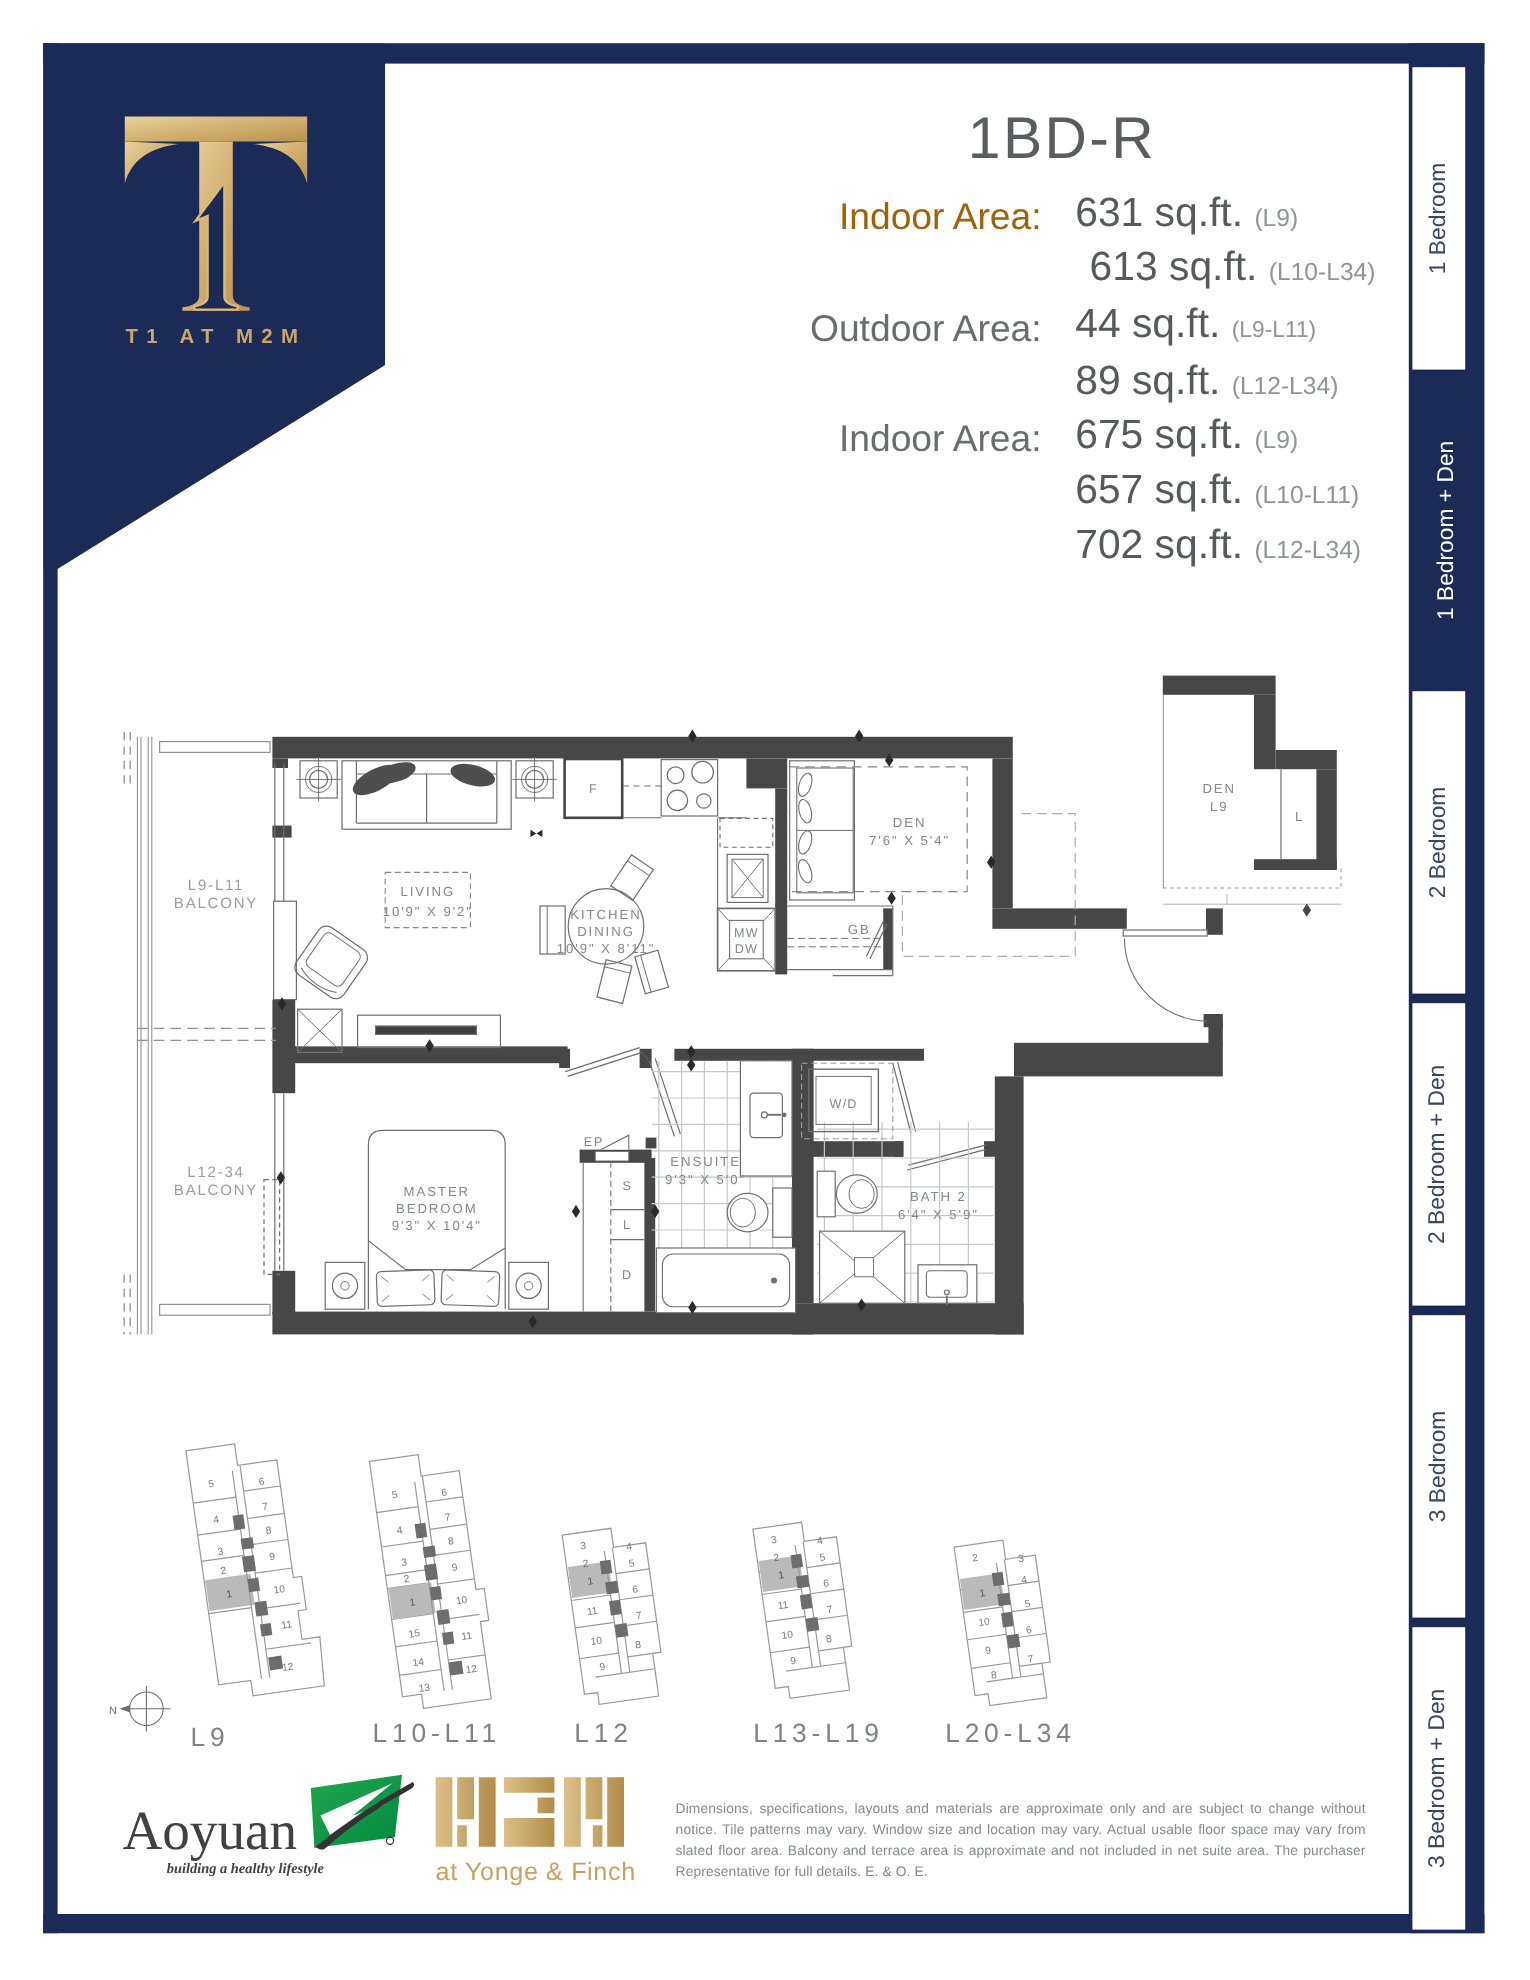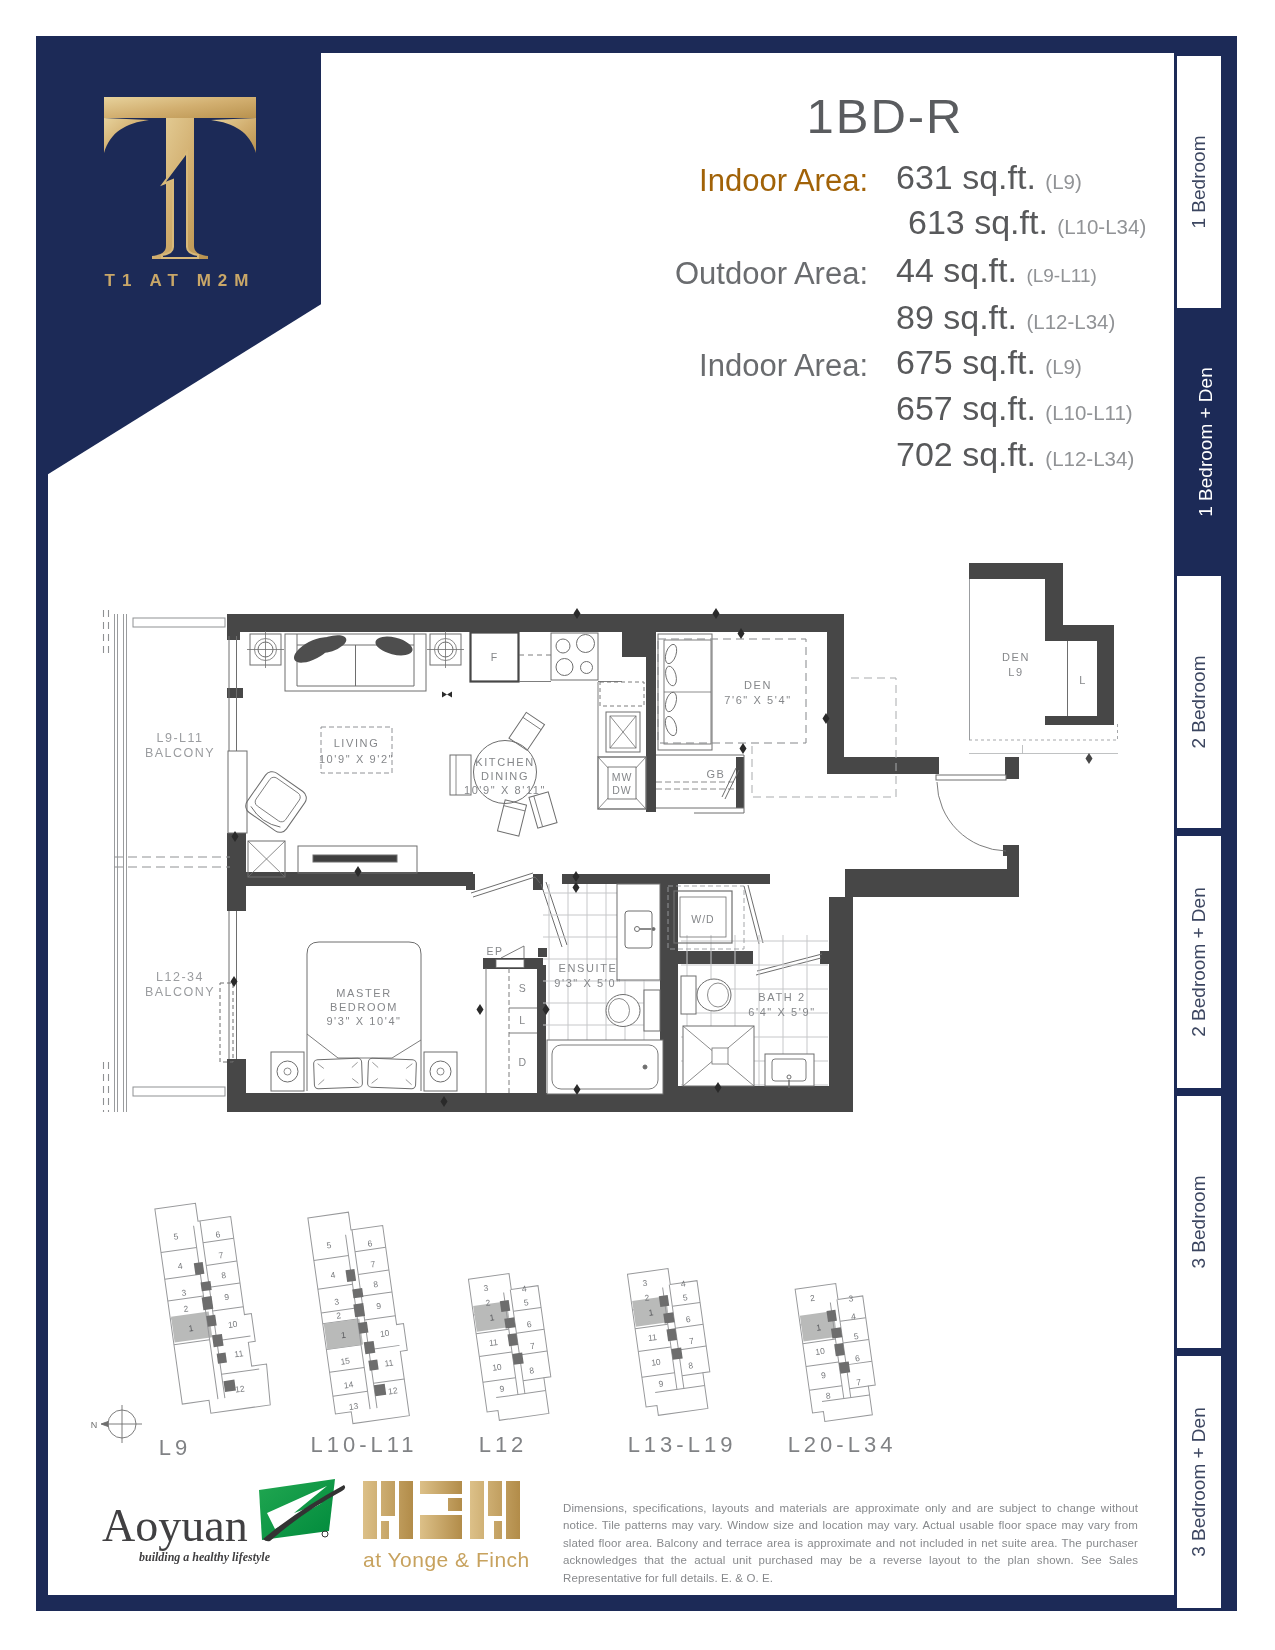--- a/index.html
+++ b/index.html
@@ -708,15 +708,14 @@
     <path d="M470,1481 H484 V1539 H470 Z M488,1481 H502 V1516 H488 Z M506,1481 H520 V1539 H506 Z M494,1521 H502 V1539 H494 Z"></path>
   </g>
   <text x="363" y="1567" fill="#c7a25e" font-size="21" letter-spacing="0.5">at Yonge &amp; Finch</text>
 </g>
 </svg>
 
 <div class="abs" style="left:563px;top:1476px;width:575px;font-size:11.5px;line-height:17.4px;color:#87898c;letter-spacing:0.1px;">
   <div style="text-align:justify;text-align-last:justify;margin-top:24px;">Dimensions, specifications, layouts and materials are approximate only and are subject to change without</div>
   <div style="text-align:justify;text-align-last:justify;">notice. Tile patterns may vary. Window size and location may vary. Actual usable floor space may vary from</div>
   <div style="text-align:justify;text-align-last:justify;">slated floor area. Balcony and terrace area is approximate and not included in net suite area. The purchaser</div>
-  <div style="text-align:justify;text-align-last:justify;">acknowledges that the actual unit purchased may be a reverse layout to the plan shown. See Sales</div>
   <div>Representative for full details. E. &amp; O. E.</div>
 </div>
 
 </body></html>

